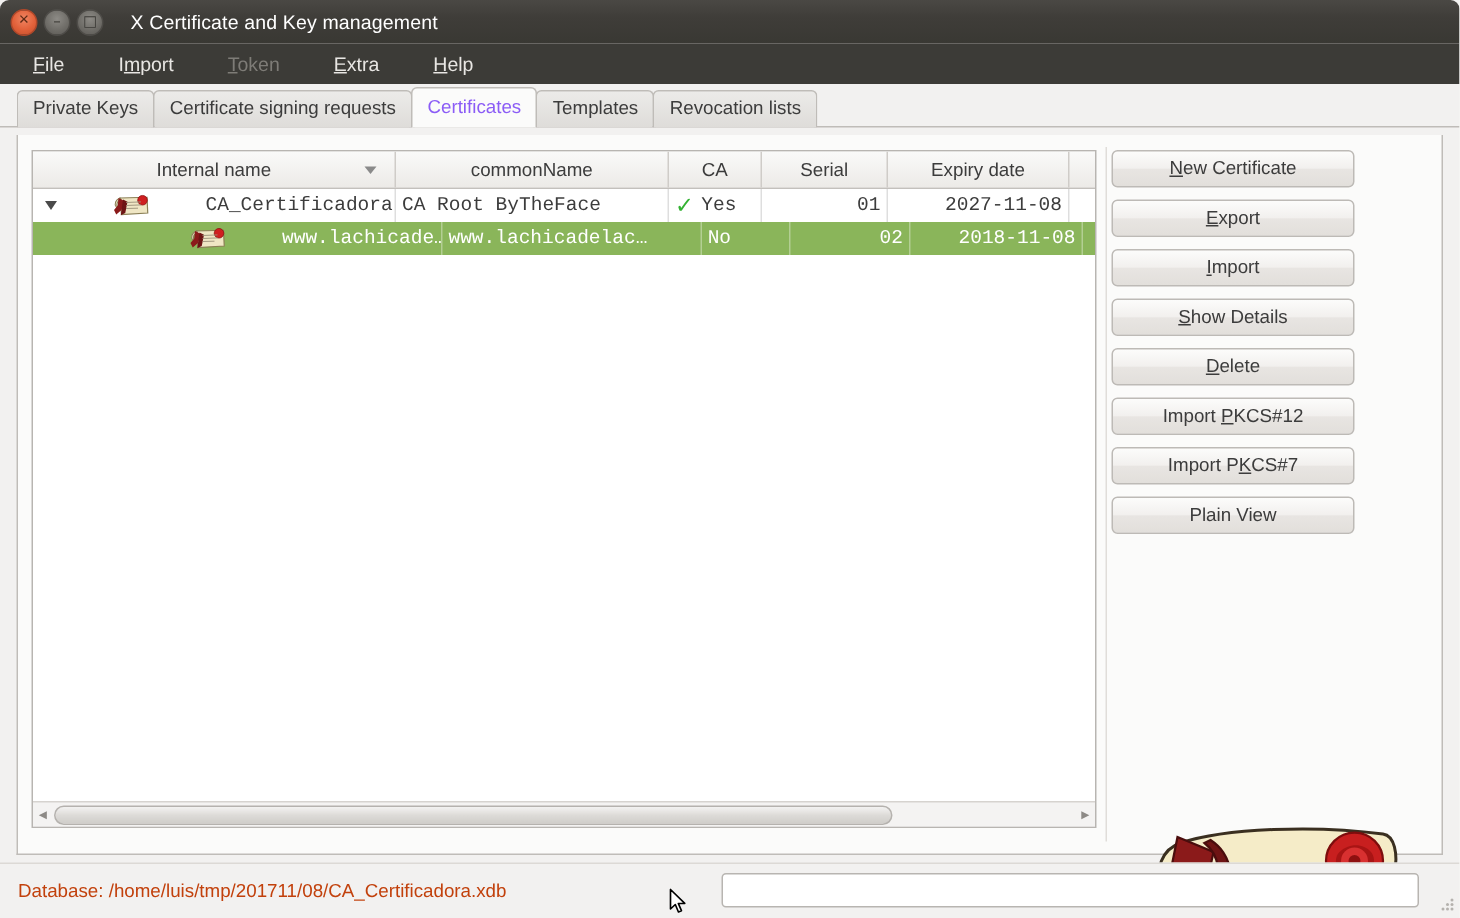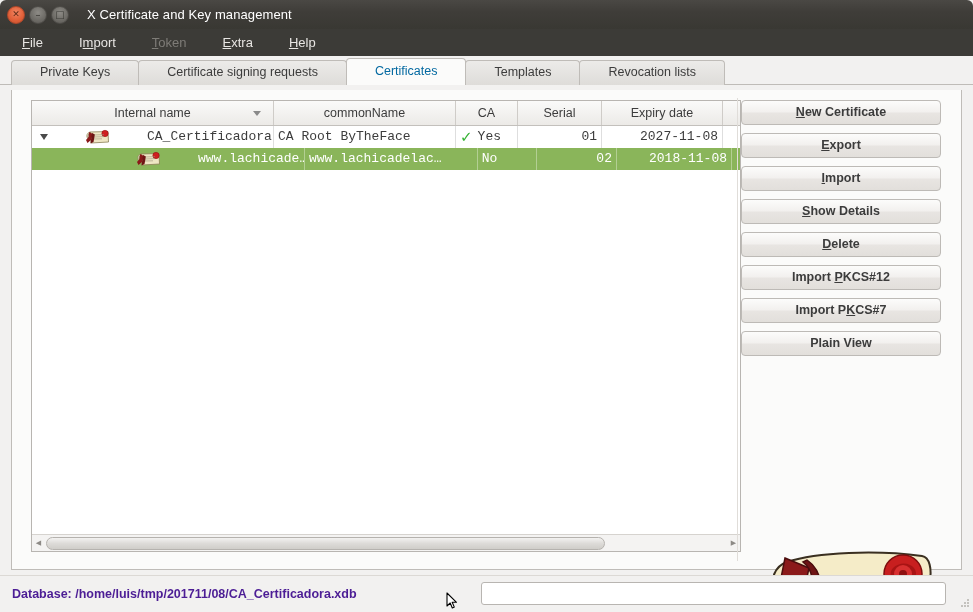--- a/index.html
+++ b/index.html
@@ -101,37 +101,37 @@
   .tabstrip::after {
     content: "";
     position: absolute;
     left: 0; right: 0; bottom: 0;
     height: 1px;
     background: #bfbcb8;
   }
   .tab {
     height: 24px;
     line-height: 23px;
-    padding: 0 28px;
+    padding: 0 10px;
     font-size: 12.5px;
     color: #3c3c3c;
     background: linear-gradient(to bottom, #ecebe9 0%, #dedcd9 100%);
     border: 1px solid #bfbcb8;
     border-bottom: none;
     border-top-left-radius: 4px;
     border-top-right-radius: 4px;
     margin-right: -1px;
     position: relative;
     z-index: 1;
     cursor: default;
     white-space: nowrap;
   }
   .tab.active {
     background: #fbfbfa;
-    color: #0369a1;
+    color: #8b5cf6;
     height: 26px;
     line-height: 25px;
     z-index: 3;
     border-color: #bfbcb8;
   }
 
   
   .content {
     position: absolute;
     left: 11px;
@@ -140,21 +140,21 @@
     height: 480px;
     background: #fbfbfa;
     border: 1px solid #bfbcb8;
     border-top: none;
     box-sizing: border-box;
   }
 
   
   .table-wrap {
     position: absolute;
-    left: 19px;
+    left: 9px;
     top: 10px;
     width: 710px;
     height: 452px;
     background: #ffffff;
     border: 1px solid #b8b5b1;
     box-sizing: border-box;
     overflow: hidden;
   }
   .thead {
     display: flex;
@@ -269,33 +269,32 @@
 
   
   .btnpanel {
     position: absolute;
     left: 729px;
     top: 10px;
     width: 212px;
   }
   .btn {
     display: block;
-    width: 200px;
+    width: 162px;
     height: 25px;
     margin-bottom: 8px;
     background: linear-gradient(to bottom, #fcfcfb 0%, #f2f0ee 48%, #e8e5e2 52%, #e2dfdb 100%);
     border: 1px solid #bdbab6;
     border-radius: 4px;
     font-family: "Liberation Sans", sans-serif;
     font-size: 12.5px;
     color: #3c3c3c;
     cursor: default;
     padding: 0;
     line-height: 23px;
-    font-weight: bold;
   }
   .btn u { text-decoration: underline; }
 
   
   .logo {
     position: absolute;
     left: 745px;
     top: 450px;
     width: 190px;
     height: 105px;
@@ -319,23 +318,22 @@
     height: 37px;
     background: #f2f1f0;
     border-top: 1px solid #dcd9d5;
     box-sizing: border-box;
   }
   .status-text {
     position: absolute;
     left: 12px;
     top: 11px;
     font-size: 12.5px;
-    color: #4c1d95;
+    color: #c2410c;
     white-space: nowrap;
-    font-weight: bold;
   }
   .status-input {
     position: absolute;
     left: 481px;
     top: 582px;
     width: 465px;
     height: 23px;
     background: #ffffff;
     border: 1px solid #b8b5b1;
     border-radius: 3px;

